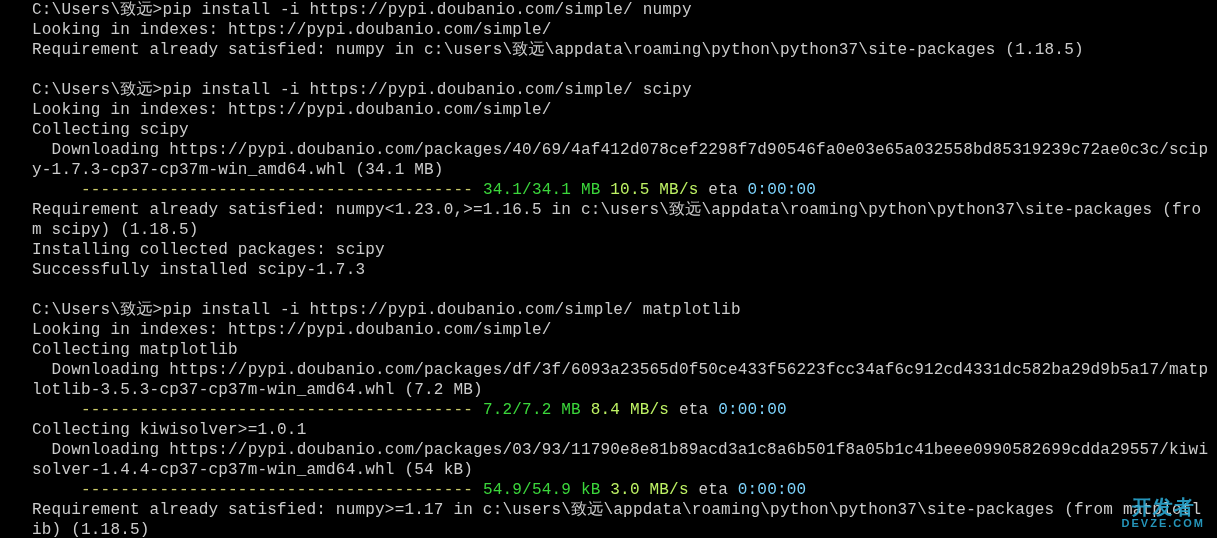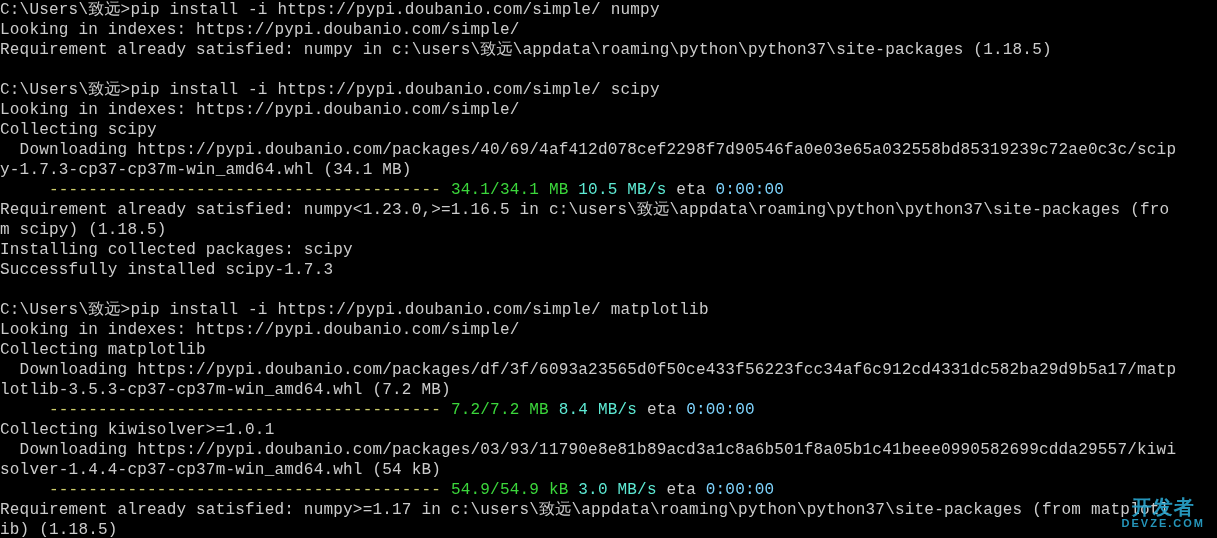--- a/index.html
+++ b/index.html
@@ -14,41 +14,41 @@
     font-family: "Consolas", "Courier New", monospace;
     font-size: 16px;
     line-height: 20px;
     color: #ccc;
     white-space: pre;
     padding: 0;
     letter-spacing: 0.2px;
   }
   .white { color: #ccc; }
   .green { color: #3bd63b; }
-  .red { color: #5eead4; }
+  .red { color: #bef264; }
   .cyan { color: #7dd3fc; }
   .yellow { color: #c9c96a; }
   .watermark {
     position: absolute;
     right: 12px;
     bottom: 8px;
     font-family: sans-serif;
     font-size: 20px;
     font-weight: bold;
     color: #2aa6cf;
     opacity: 0.9;
     line-height: 1.05;
     text-align: center;
     letter-spacing: 1px;
   }
   .watermark .sub {
     font-size: 11px;
     letter-spacing: 2px;
   }
-  .line { display: block; }
+  .line { display: block; margin-left: 32px; }
 </style>
 </head>
 <body>
 
 <div class="terminal" id="terminal"><span class="line"><span class="white">C:\Users\致远&gt;pip install -i https://pypi.doubanio.com/simple/ numpy</span></span><span class="line"><span class="white">Looking in indexes: https://pypi.doubanio.com/simple/</span></span><span class="line"><span class="white">Requirement already satisfied: numpy in c:\users\致远\appdata\roaming\python\python37\site-packages (1.18.5)</span></span><span class="line">&nbsp;</span><span class="line"><span class="white">C:\Users\致远&gt;pip install -i https://pypi.doubanio.com/simple/ scipy</span></span><span class="line"><span class="white">Looking in indexes: https://pypi.doubanio.com/simple/</span></span><span class="line"><span class="white">Collecting scipy</span></span><span class="line"><span class="white">  Downloading https://pypi.doubanio.com/packages/40/69/4af412d078cef2298f7d90546fa0e03e65a032558bd85319239c72ae0c3c/scip</span></span><span class="line"><span class="white">y-1.7.3-cp37-cp37m-win_amd64.whl (34.1 MB)</span></span><span class="line"><span class="yellow">     ---------------------------------------- </span><span class="green">34.1/34.1 MB</span><span class="white"> </span><span class="red">10.5 MB/s</span><span class="white"> eta </span><span class="cyan">0:00:00</span></span><span class="line"><span class="white">Requirement already satisfied: numpy&lt;1.23.0,&gt;=1.16.5 in c:\users\致远\appdata\roaming\python\python37\site-packages (fro</span></span><span class="line"><span class="white">m scipy) (1.18.5)</span></span><span class="line"><span class="white">Installing collected packages: scipy</span></span><span class="line"><span class="white">Successfully installed scipy-1.7.3</span></span><span class="line">&nbsp;</span><span class="line"><span class="white">C:\Users\致远&gt;pip install -i https://pypi.doubanio.com/simple/ matplotlib</span></span><span class="line"><span class="white">Looking in indexes: https://pypi.doubanio.com/simple/</span></span><span class="line"><span class="white">Collecting matplotlib</span></span><span class="line"><span class="white">  Downloading https://pypi.doubanio.com/packages/df/3f/6093a23565d0f50ce433f56223fcc34af6c912cd4331dc582ba29d9b5a17/matp</span></span><span class="line"><span class="white">lotlib-3.5.3-cp37-cp37m-win_amd64.whl (7.2 MB)</span></span><span class="line"><span class="yellow">     ---------------------------------------- </span><span class="green">7.2/7.2 MB</span><span class="white"> </span><span class="red">8.4 MB/s</span><span class="white"> eta </span><span class="cyan">0:00:00</span></span><span class="line"><span class="white">Collecting kiwisolver&gt;=1.0.1</span></span><span class="line"><span class="white">  Downloading https://pypi.doubanio.com/packages/03/93/11790e8e81b89acd3a1c8a6b501f8a05b1c41beee0990582699cdda29557/kiwi</span></span><span class="line"><span class="white">solver-1.4.4-cp37-cp37m-win_amd64.whl (54 kB)</span></span><span class="line"><span class="yellow">     ---------------------------------------- </span><span class="green">54.9/54.9 kB</span><span class="white"> </span><span class="red">3.0 MB/s</span><span class="white"> eta </span><span class="cyan">0:00:00</span></span><span class="line"><span class="white">Requirement already satisfied: numpy&gt;=1.17 in c:\users\致远\appdata\roaming\python\python37\site-packages (from matplotl</span></span><span class="line"><span class="white">ib) (1.18.5)</span></span></div>
 
 <div class="watermark">
   <div>开发者</div>
   <div class="sub">DEVZE.COM</div>
 </div>

